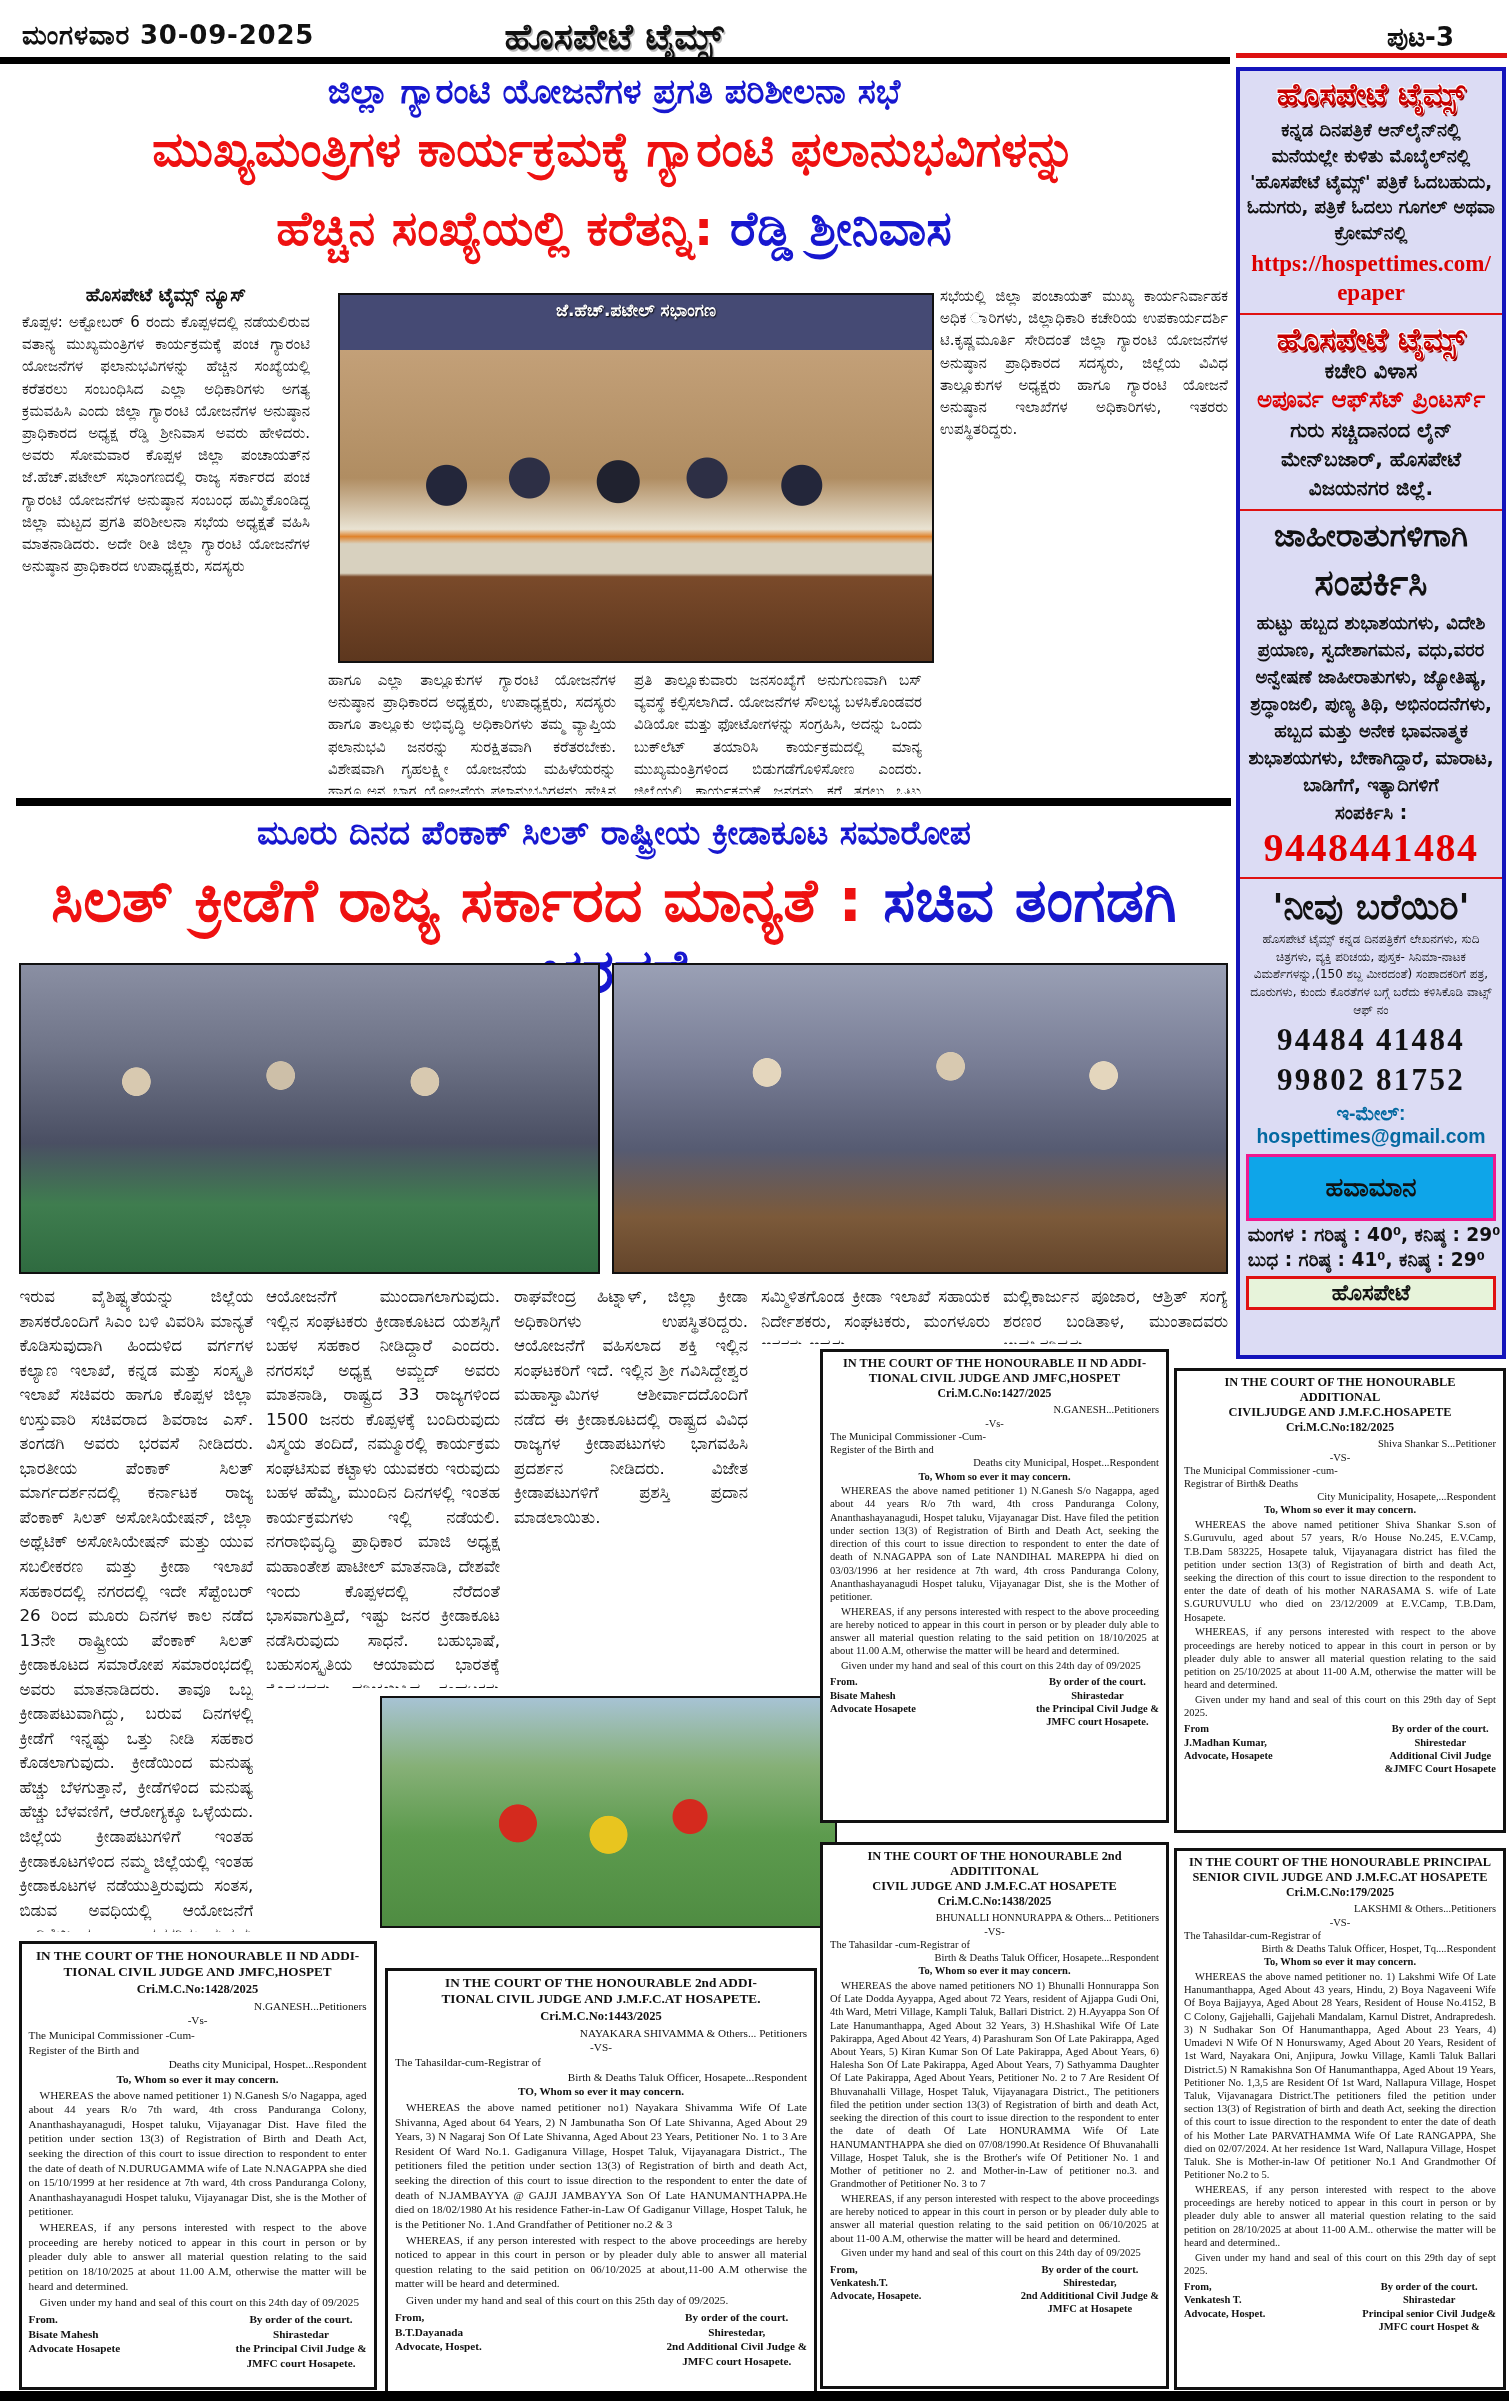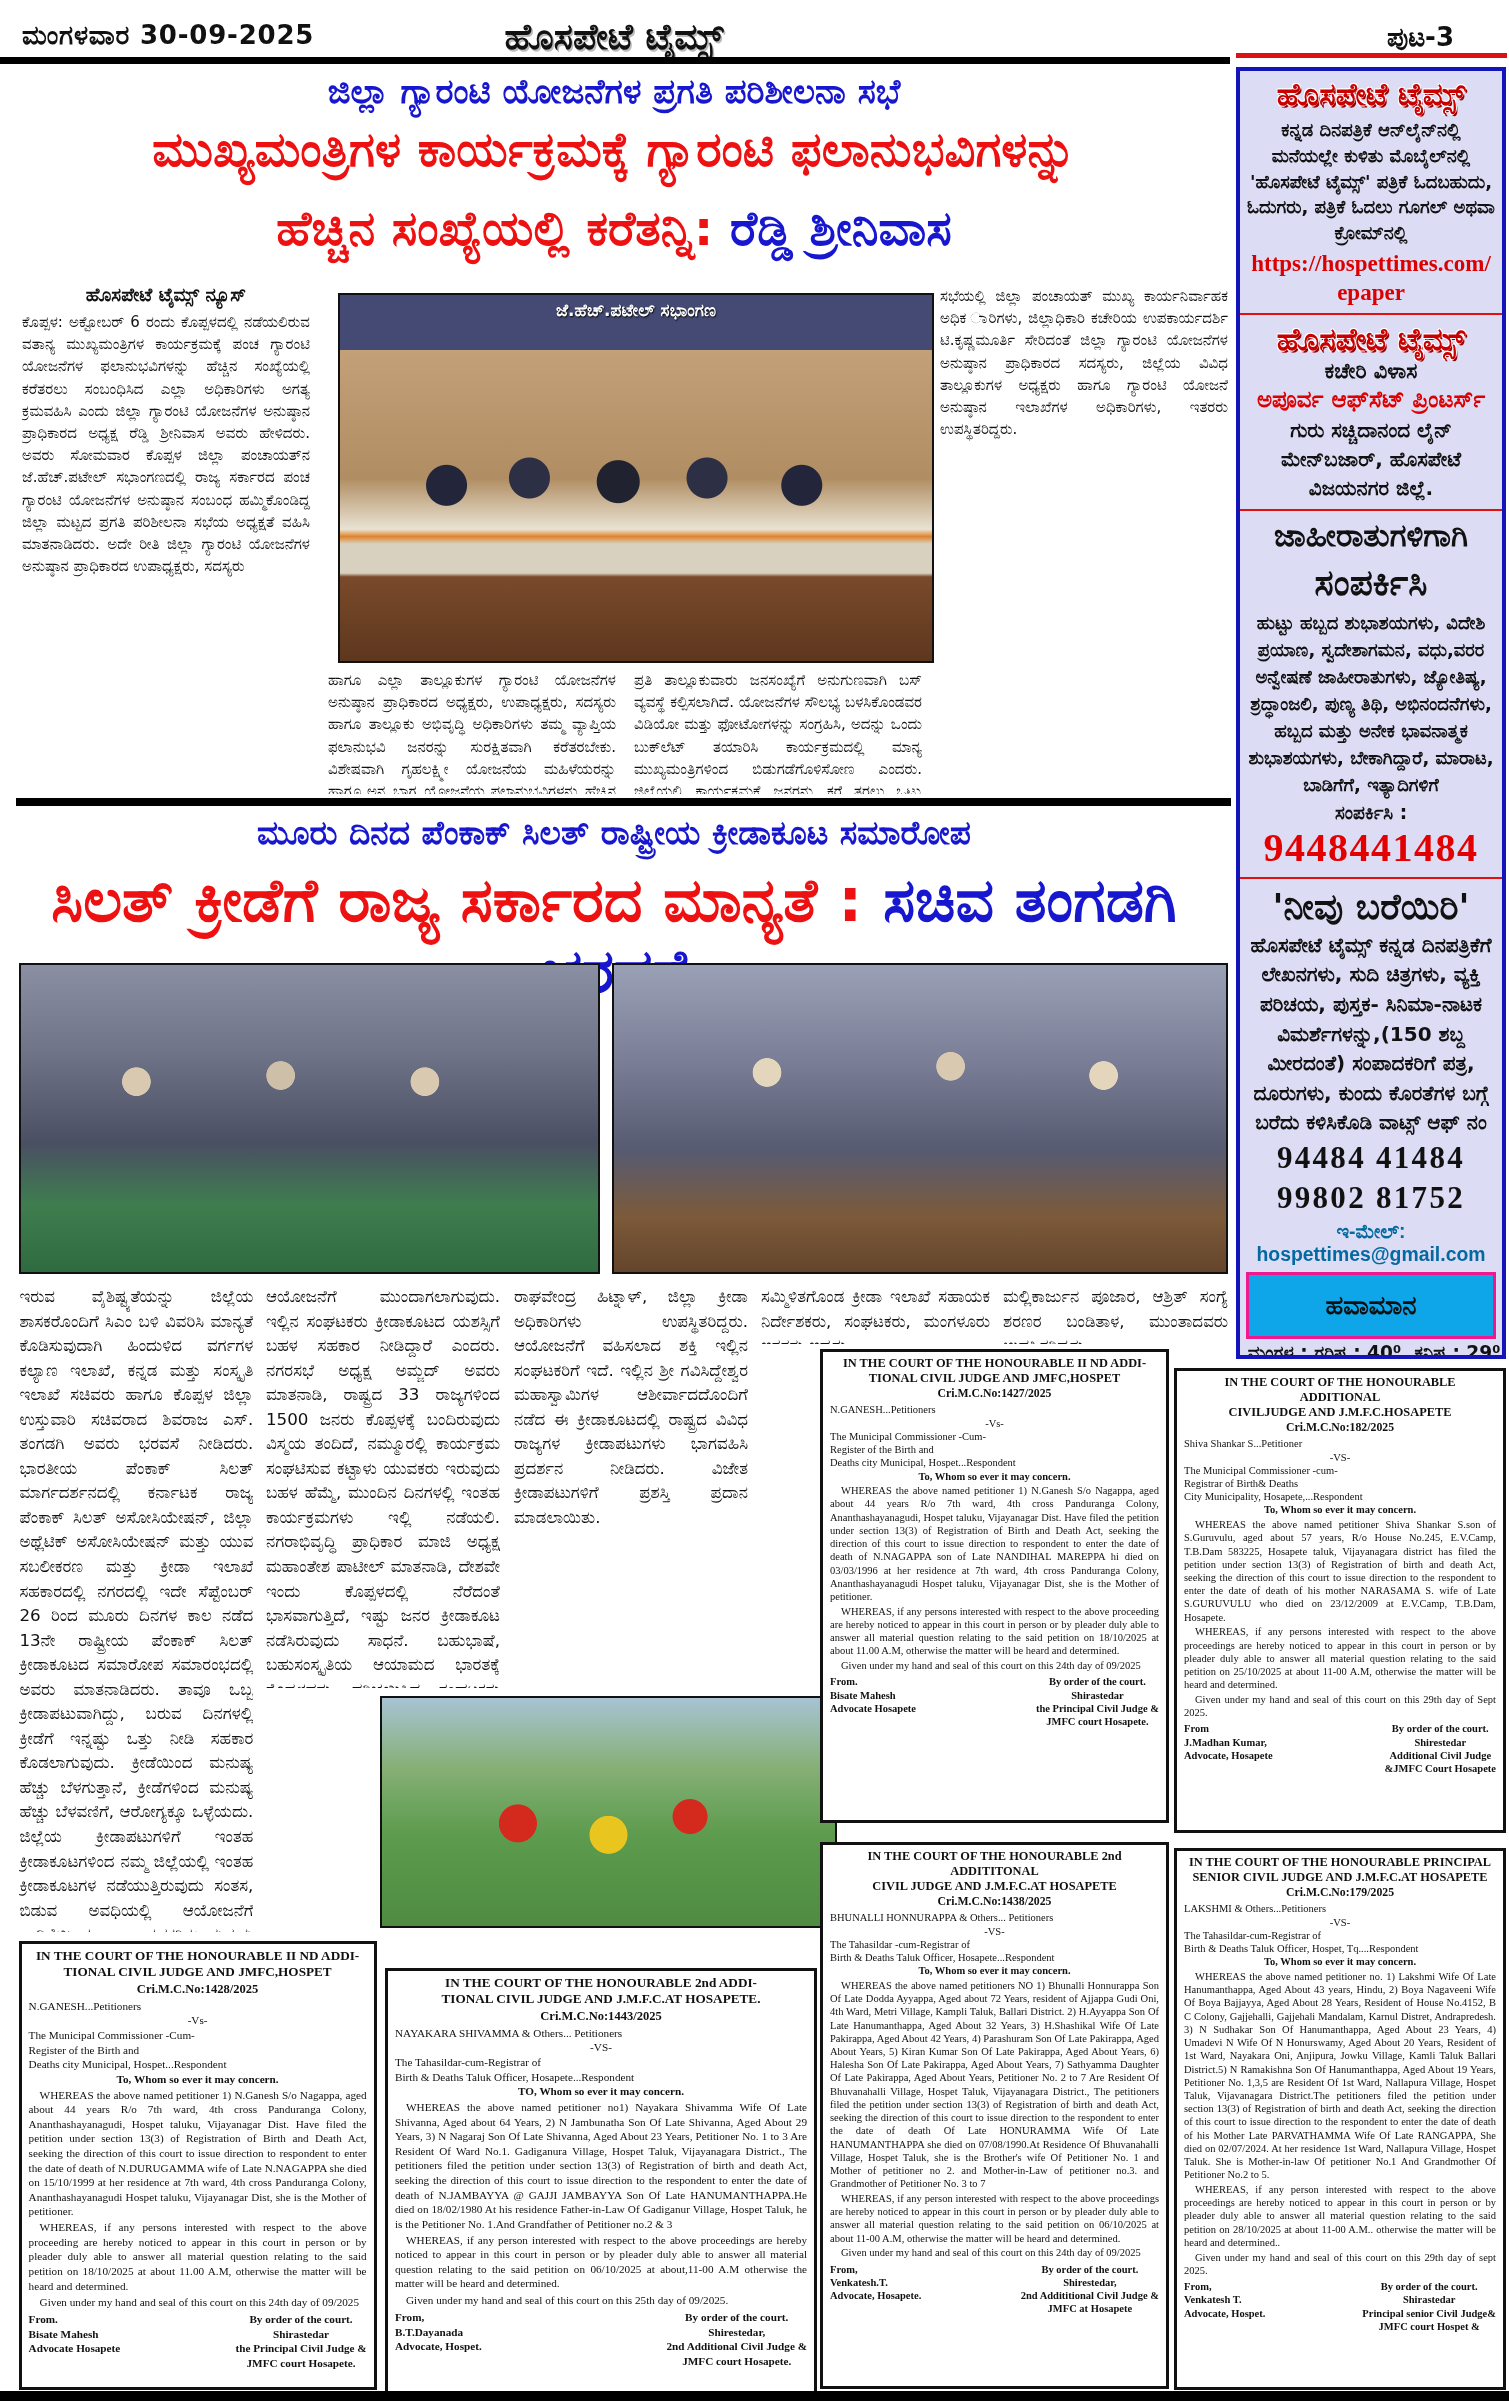--- a/index.html
+++ b/index.html
@@ -77,35 +77,35 @@
   .sb-hr{border:none;border-top:2.3px solid #e01111;margin:6.2px -6.2px;}
   .sb-office{font-size:21px;font-weight:bold;margin-top:3.1px;}
   .sb-printer{color:#dd0000;font-size:23px;font-weight:bold;margin:3.1px 0;}
   .sb-addr{font-size:20px;font-weight:bold;line-height:1.45;}
   .sb-ads1{font-size:31px;font-weight:bold;margin-top:4.6px;}
   .sb-ads2{font-size:36px;font-weight:bold;margin:7.7px 0 4.6px 0;}
   .sb-adsbody{font-size:18px;font-weight:bold;line-height:1.5;}
   .sb-contact{font-size:18.6px;font-weight:bold;margin-top:4.6px;}
   .sb-phonebig{color:#e30000;font-size:40px;font-weight:bold;font-family:"Liberation Serif",serif;letter-spacing:1.5px;}
   .sb-write{font-size:36px;font-weight:bold;margin:3.1px 0;}
-  .sb-writebody{font-size:20px;font-weight:bold;line-height:1.48;}
+  .sb-writebody{font-size:12px;font-weight:normal;line-height:1.48;}
   .sb-phone{font-size:31px;font-weight:bold;font-family:"Liberation Serif",serif;letter-spacing:2.3px;line-height:1.3;}
   .sb-email{font-size:19.4px;font-weight:bold;margin-top:1.5px;}
   .sb-email a{color:#0369a1;text-decoration:none;font-family:Liberation Sans, sans-serif;}
   .wx{margin-top:6.2px;}
   .wx-banner{background:#0ea5e9;border:3.1px solid #f0188f;font-size:25.6px;font-weight:bold;padding:15px 0;}
   .wx-banner2{background:#e7f3da;border:3.1px solid #e01111;font-size:22px;font-weight:bold;padding:1.5px 0;margin-top:4.6px;}
   .wx-row{font-size:18.6px;font-weight:bold;text-align:left;padding:3.1px 1.5px 0 1.5px;white-space:nowrap;}
   
   .notice{border:3.1px solid #111;box-sizing:border-box;background:#fff;overflow:hidden;
     font-family:"Liberation Serif",serif;font-size:11.2px;line-height:1.3;padding:3.9px 7px;text-align:justify;}
   .dense{font-size:10.5px;line-height:1.26;}
   .nhead{text-align:center;font-weight:bold;font-size:1.18em;line-height:1.2;}
   .ncase{text-align:center;font-weight:bold;font-size:1.12em;margin:1.5px 0;}
-  .nrow{display:flex;justify-content:flex-start;}
+  .nrow{display:flex;justify-content:flex-end;}
   .nvs{text-align:center;}
   .nconcern{text-align:center;font-weight:bold;}
   .nbody{margin:1.5px 0;text-indent:11px;}
   .nfoot{display:flex;justify-content:space-between;margin-top:3.1px;font-weight:bold;}
   .nfoot .r{text-align:center;}
   .n1427{left:820px;top:1349px;width:349px;height:474px;}
   .n182{left:1174px;top:1368px;width:332px;height:465px;}
   .n1438{left:820px;top:1842px;width:349px;height:547px;}
   .n179{left:1174px;top:1848px;width:332px;height:542px;}
   .n1428{left:18.6px;top:1941px;width:358px;height:449px;}

